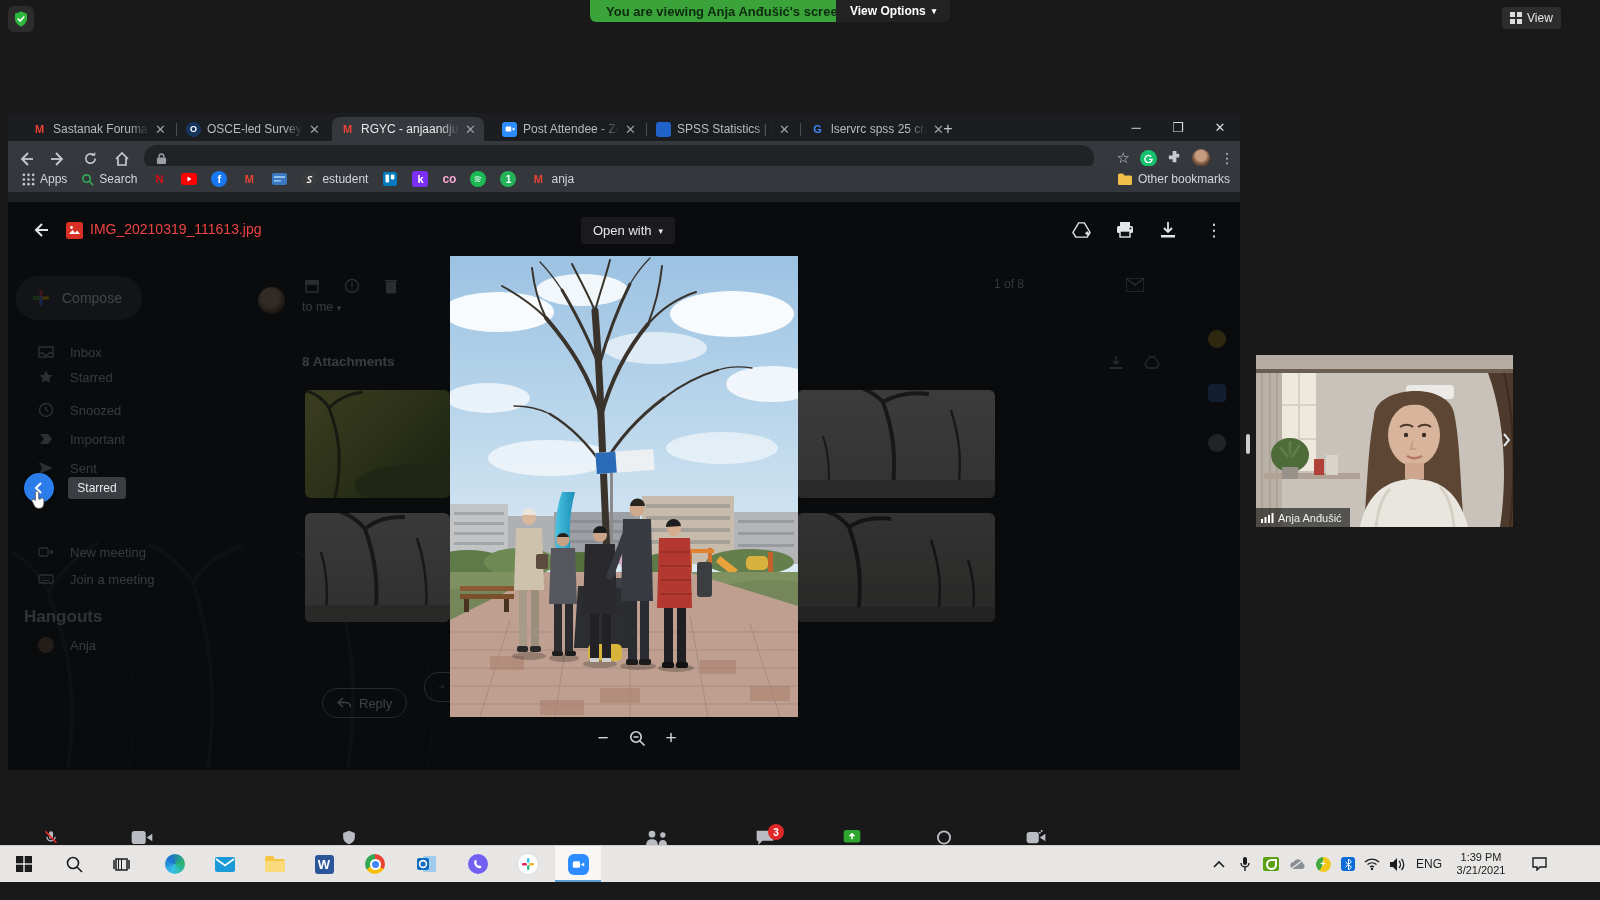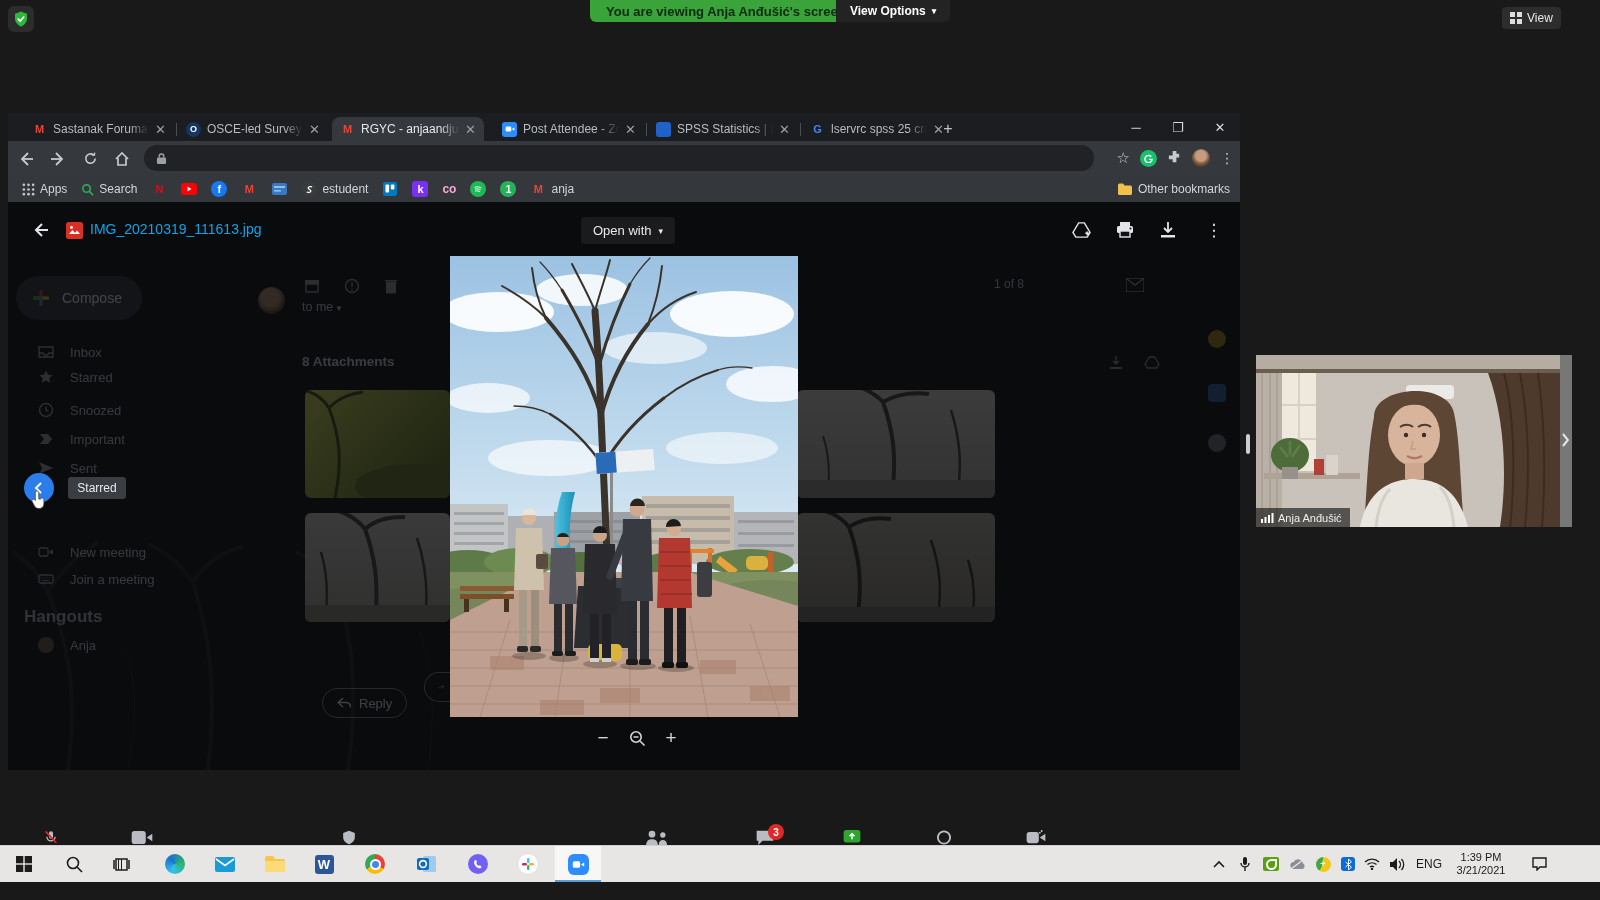--- a/index.html
+++ b/index.html
@@ -37,32 +37,32 @@
      color:#d6d9dd;font-size:13px;}
 
   .toolbar{position:absolute;left:0;top:28px;width:100%;height:35px;background:#35383d;
      display:flex;align-items:center;}
   .nav-ic{width:28px;height:28px;display:flex;align-items:center;justify-content:center;margin-left:4px;}
   .urlpill{position:absolute;left:136px;top:32px;width:950px;height:26px;background:#202226;border-radius:13px;
      display:flex;align-items:center;padding:0 12px;box-sizing:border-box;gap:8px;}
   .url-text{color:#d7dade;font-size:13px;white-space:nowrap;overflow:hidden;}
   .tb-right{position:absolute;right:6px;top:30px;height:30px;display:flex;align-items:center;gap:10px;}
 
-  .bookbar{position:absolute;left:0;top:63px;width:100%;height:26px;background:#34373c;
+  .bookbar{position:absolute;left:0;top:53px;width:100%;height:26px;background:#34373c;
      display:flex;font-size:12px;color:#d2d5d9;}
   .bm{display:flex;align-items:center;gap:5px;margin-left:14px;white-space:nowrap;}
   .bm-ic{width:16px;height:16px;display:flex;align-items:center;justify-content:center;
      font-weight:bold;font-size:11px;border-radius:3px;}
   .other-bm{position:absolute;right:10px;top:0;height:26px;display:flex;align-items:center;gap:6px;}
 
   
   .gp{position:absolute;left:0;top:89px;width:1232px;height:568px;background:#16171a;overflow:hidden;}
   .gp-dim{position:absolute;inset:0;background:rgba(6,7,9,.74);}
   .gp-hd{position:absolute;left:0;top:0;width:100%;height:56px;}
-  .gp-hd .fname{color:#0ea5e9;font-size:14px;}
+  .gp-hd .fname{color:#ef4444;font-size:14px;}
   .hd-ic{position:absolute;top:14px;width:28px;height:28px;display:flex;align-items:center;justify-content:center;color:#e3e5e8;}
   .openwith{position:absolute;left:573px;top:15px;height:27px;padding:0 12px;background:#1b1b1d;border-radius:4px;
      color:#e6e8ea;font-size:13px;display:flex;align-items:center;gap:7px;}
 
   .compose{position:absolute;left:8px;top:74px;width:126px;height:44px;background:#3c3d41;border-radius:22px;
      display:flex;align-items:center;gap:12px;padding-left:16px;box-sizing:border-box;color:#e8eaed;font-size:14px;}
   .sb-row{position:absolute;left:8px;width:210px;height:26px;display:flex;align-items:center;gap:16px;
      padding-left:22px;box-sizing:border-box;color:#dfe1e5;font-size:13px;opacity:.85;}
   .sb-ic{width:16px;height:16px;opacity:.8;}
   .gm-dimtext{color:#dfe1e5;}
@@ -73,21 +73,21 @@
 
   .photo{position:absolute;left:442px;top:54px;width:348px;height:461px;}
   .zctl{position:absolute;top:523px;width:26px;height:26px;display:flex;align-items:center;justify-content:center;
      color:#d3d6da;font-size:19px;}
   .prev-circle{position:absolute;left:16px;top:271px;width:30px;height:30px;border-radius:50%;background:#2b7de9;
      display:flex;align-items:center;justify-content:center;box-shadow:0 1px 4px rgba(0,0,0,.5);}
   .prev-tip{position:absolute;left:60px;top:275px;width:58px;height:22px;background:#3a3d41;border-radius:3px;
      color:#e8eaed;font-size:12px;display:flex;align-items:center;justify-content:center;}
 
   
-  .webcam{left:1256px;top:355px;width:316px;height:172px;background:#777;overflow:hidden;}
+  .webcam{left:1256px;top:355px;width:257px;height:172px;background:#777;overflow:hidden;}
   .cam-name{position:absolute;left:0;bottom:0;height:19px;background:rgba(15,15,15,.62);color:#efefef;
      font-size:11px;display:flex;align-items:center;gap:4px;padding:0 8px 0 5px;}
   .cam-handle{left:1246px;top:434px;width:4px;height:20px;background:#cfcfcf;border-radius:2px;}
 
   
   .zfloat{position:absolute;left:0;top:824px;width:1600px;height:21px;overflow:hidden;}
   .zf-ic{position:absolute;top:6px;}
   .zf-badge{position:absolute;width:16px;height:16px;border-radius:50%;background:#e02828;color:#fff;
      font-size:10px;font-weight:bold;display:flex;align-items:center;justify-content:center;top:0;}
 

